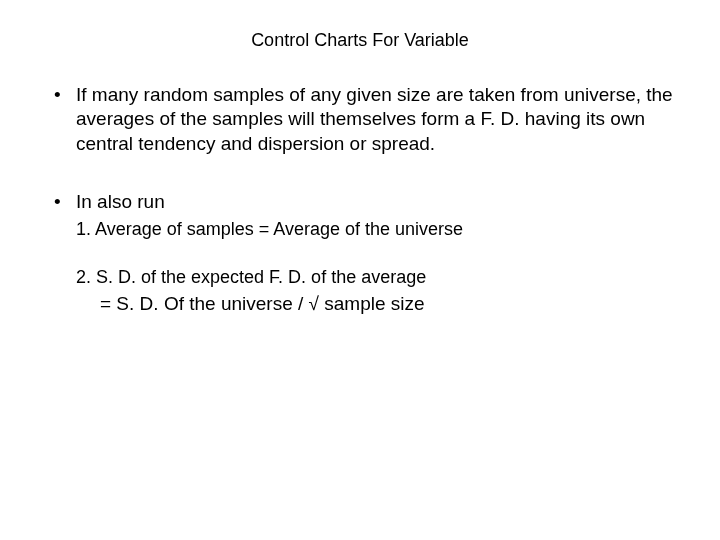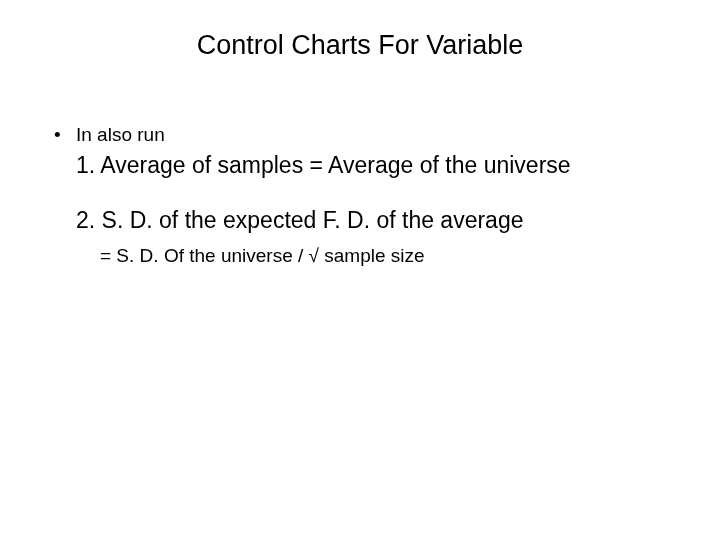--- a/index.html
+++ b/index.html
@@ -11,21 +11,21 @@
       width: 720px;
       height: 540px;
       background: #ffffff;
       font-family: Verdana, Geneva, sans-serif;
       color: #000000;
       padding: 30px 40px 40px 40px;
       overflow: hidden;
     }
     .title {
       text-align: center;
-      font-size: 27px;
+      font-size: 18px;
       font-weight: normal;
       margin-bottom: 32px;
       font-family: Verdana, Geneva, sans-serif;
     }
     ul {
       list-style: none;
     }
     .bullet {
       position: relative;
       padding-left: 36px;
@@ -38,43 +38,46 @@
       position: absolute;
       left: 14px;
       top: 0;
       font-size: 19px;
     }
     .bullet .text {
       display: block;
     }
     .sub {
       padding-left: 36px;
-      font-size: 23px;
+      font-size: 18px;
       line-height: 1.28;
       margin-top: 3px;
     }
     .sub-indent {
       padding-left: 60px;
       font-size: 19px;
       line-height: 1.28;
-      margin-top: 9px;
+      margin-top: 3px;
     }
     .gap {
       height: 30px;
     }
     .gap-small {
       height: 22px;
     }
   </style>
 </head>
 <body>
 
 <h1 class="title">Control Charts For Variable</h1>
 
 <ul>
+  <li class="bullet">
+    <span class="text">If many random samples of any given size are taken from universe, the averages of the samples will themselves form a F. D. having its own central tendency and dispersion or spread.</span>
+  </li>
 </ul>
 
 <div class="gap"></div>
 
 <ul>
   <li class="bullet">
     <span class="text">In also run</span>
   </li>
 </ul>
 <div class="sub">1. Average of samples = Average of the universe</div>

